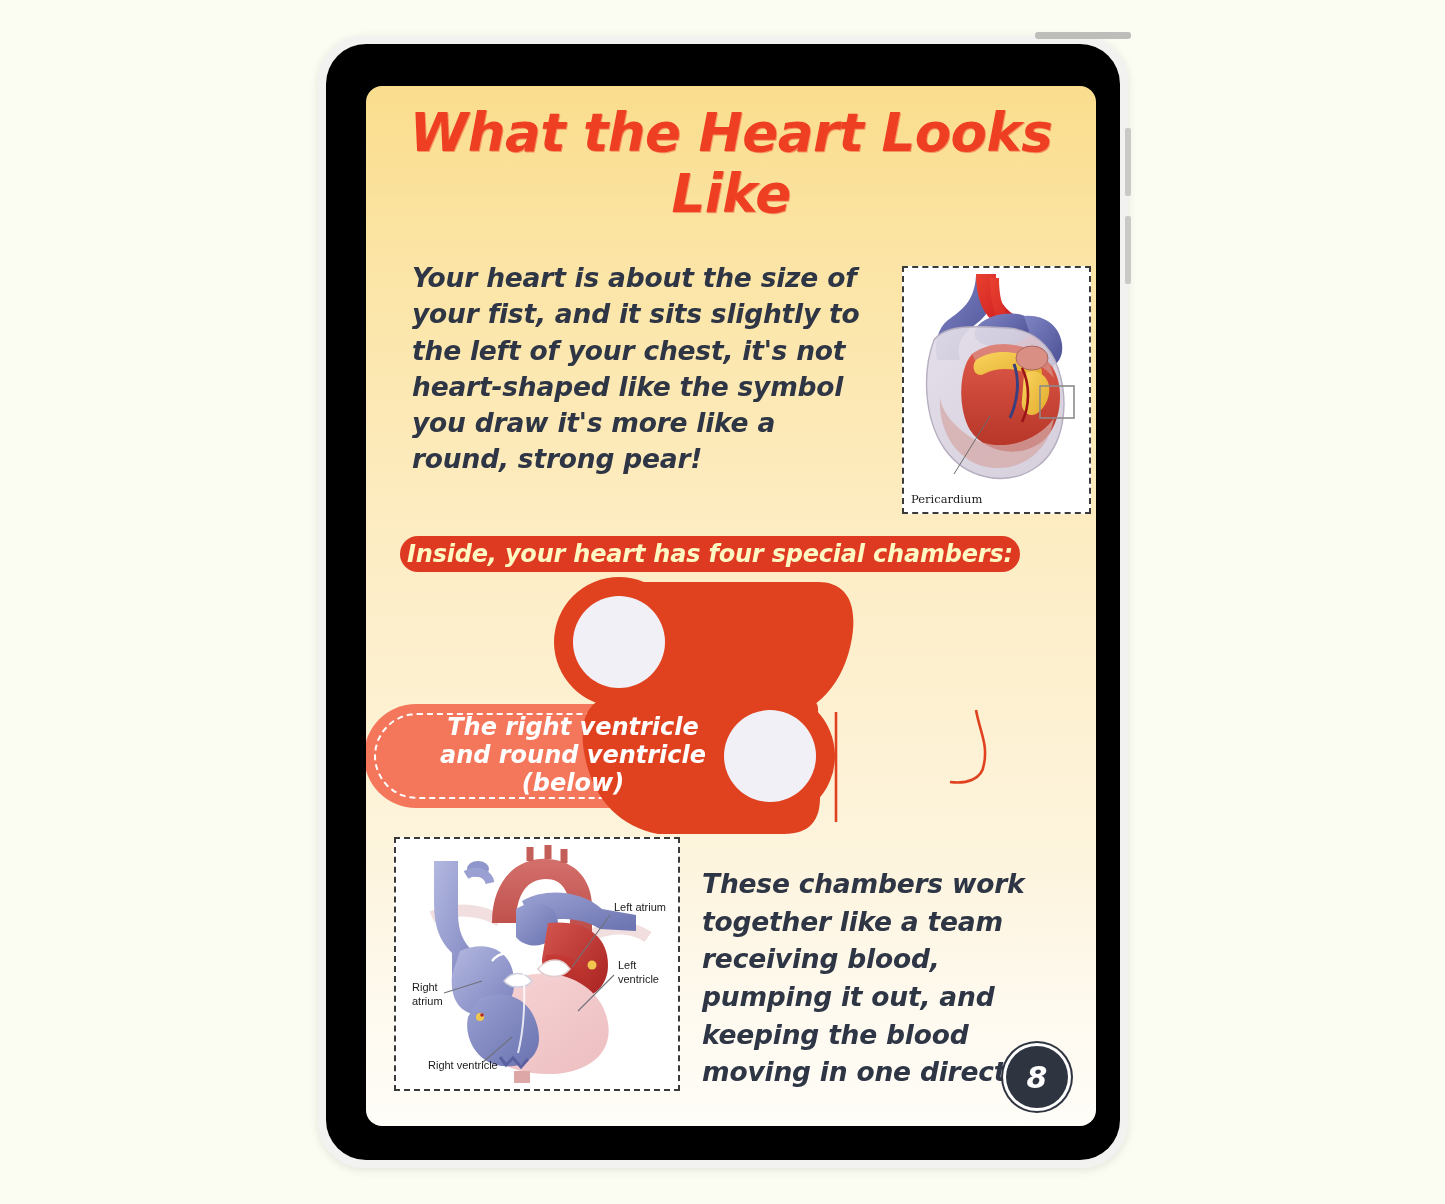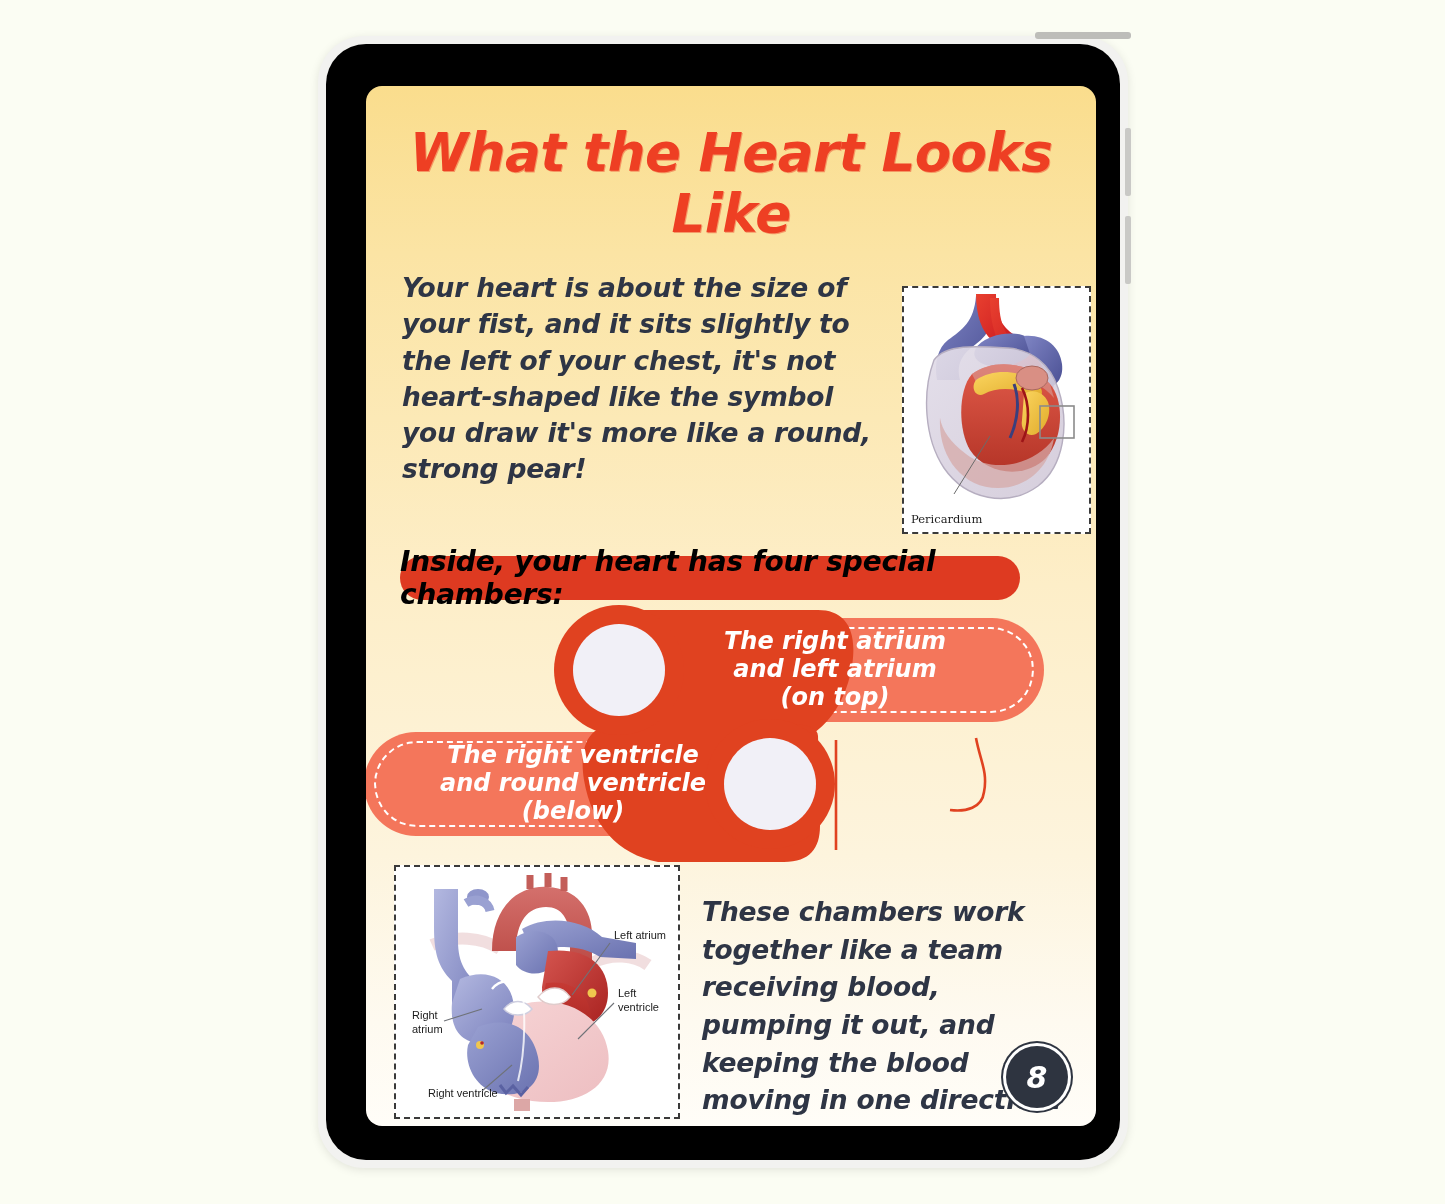--- a/index.html
+++ b/index.html
@@ -87,21 +87,21 @@
     width: 730px;
     height: 1040px;
     border-radius: 16px;
     background: linear-gradient(180deg, #fadd8d 0%, #fbe4a4 16%, #fdeec8 48%, #fdf4dd 74%, #fefaf0 90%, #fffdf8 100%);
     overflow: hidden;
   }
 
   
   #page-title {
     margin: 0;
-    padding-top: 36px;
+    padding-top: 16px;
     text-align: center;
     font-family: "DejaVu Sans", sans-serif;
     font-size: 53px;
     font-weight: 700;
     font-style: italic;
     letter-spacing: -0.5px;
     color: #ee3f23;
     text-shadow: 1px 1px 0 rgba(238,63,35,.45);
   }
 
@@ -114,21 +114,21 @@
   }
   #intro-text {
     flex: 0 0 498px;
     font-size: 26.5px;
     font-weight: 700;
     font-style: italic;
     line-height: 1.37;
     color: #2e3545;
     letter-spacing: -0.2px;
   }
-  #intro-text p { margin: 8px; }
+  #intro-text p { margin: 18px; }
   .hl-pericardium { color: #ea3d22; }
 
   
   #fig-pericardium {
     flex: 0 0 185px;
     margin-top: 24px;
     height: 244px;
     background: #ffffff;
     border: 2px dashed #3a3a3a;
     position: relative;
@@ -142,28 +142,28 @@
     font-size: 11.5px;
     color: #1d1d1d;
     font-weight: 400;
   }
   #fig-pericardium svg { display: block; }
 
   
   #chambers-banner {
     margin: 22px 0 0 34px;
     width: 620px;
-    height: 44px;
+    height: 36px;
     background: #de3a21;
     border-radius: 24px;
     display: flex;
     align-items: center;
     justify-content: center;
-    color: #000000;
-    font-size: 28px;
+    color: #fef9c3;
+    font-size: 24px;
     font-weight: 700;
     font-style: italic;
     letter-spacing: -0.2px;
   }
 
   
   #chamber-diagram {
     position: relative;
     width: 730px;
     height: 245px;
@@ -384,26 +384,20 @@
         <svg id="connector-svg" width="730" height="245">
           <path d="M150 186 C150 142 166 130 196 126" stroke="#e04220" stroke-width="2.6" fill="none"></path>
           <path d="M470 240 L470 130" stroke="#e04220" stroke-width="2.6" fill="none"></path>
           <path d="M610 128 C614 150 622 162 618 182 C616 198 600 202 584 200" stroke="#e04220" stroke-width="2.6" fill="none"></path>
         </svg>
 
         <div class="pill" id="pill-atria">
           <svg class="tail" width="300" height="150" viewBox="0 0 300 150" style="left:28px; top:-10px;">
             <path d="M36 14 C36 6 46 2 64 2 L236 2 C262 2 276 20 270 58 C262 104 236 132 196 140 L70 140 C44 140 34 126 34 104 Z" fill="#e04220"></path>
           </svg>
-          <div class="pill-body">
-            <span class="pill-dash"></span>
-            <span class="pill-label">The right atrium
-and left atrium
-(on top)</span>
-          </div>
           <div class="badge-wrap">
             <span class="badge-ring"></span>
             <span class="badge-inner"></span>
           </div>
         </div>
 
         <div class="pill" id="pill-ventricles">
           <svg class="tail" width="300" height="150" viewBox="0 0 300 150" style="left:190px; top:-10px;">
             <path d="M264 14 C264 6 254 2 236 2 L64 2 C38 2 24 20 30 58 C38 104 64 132 104 140 L230 140 C256 140 266 126 266 104 Z" fill="#e04220"></path>
           </svg>

